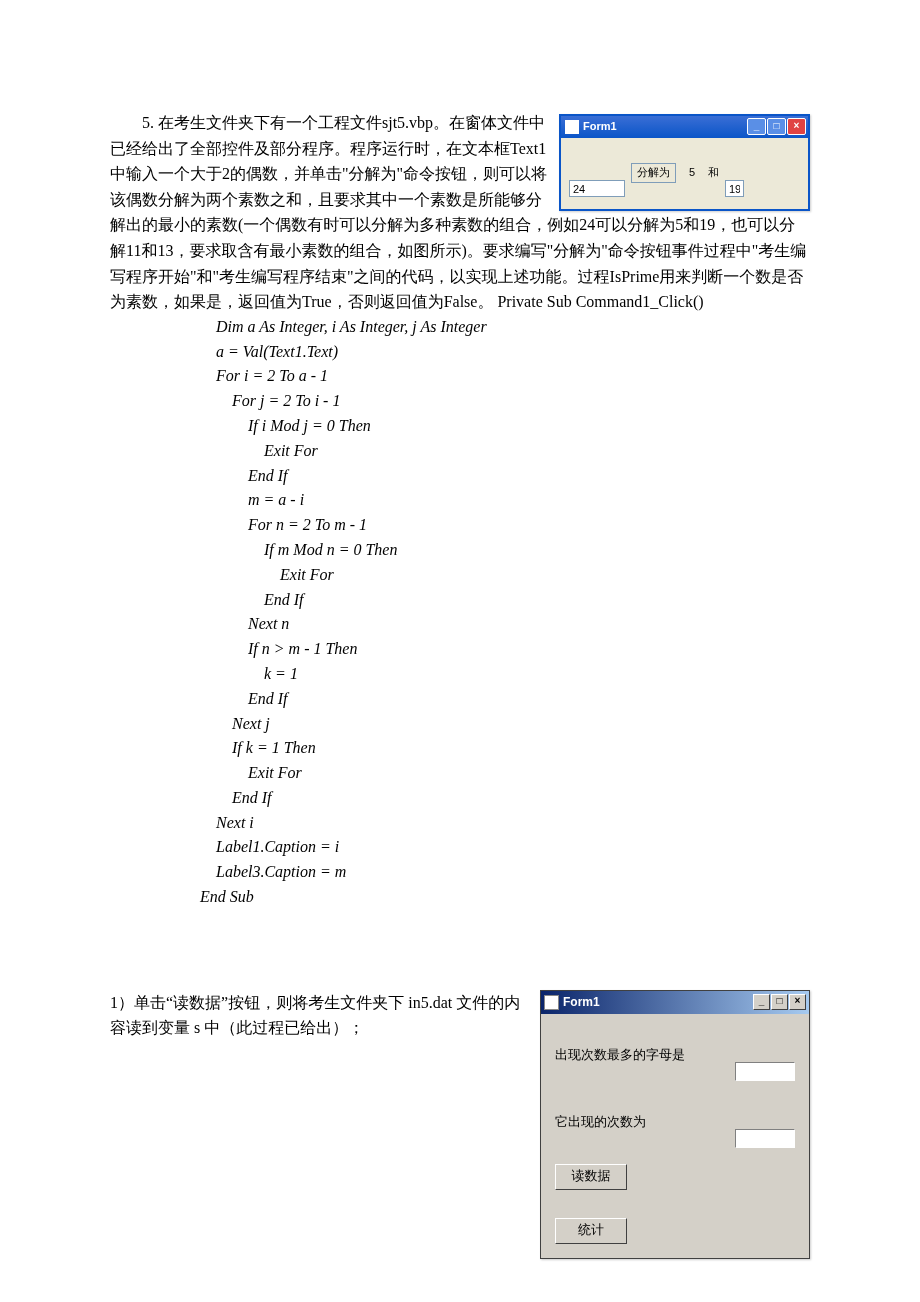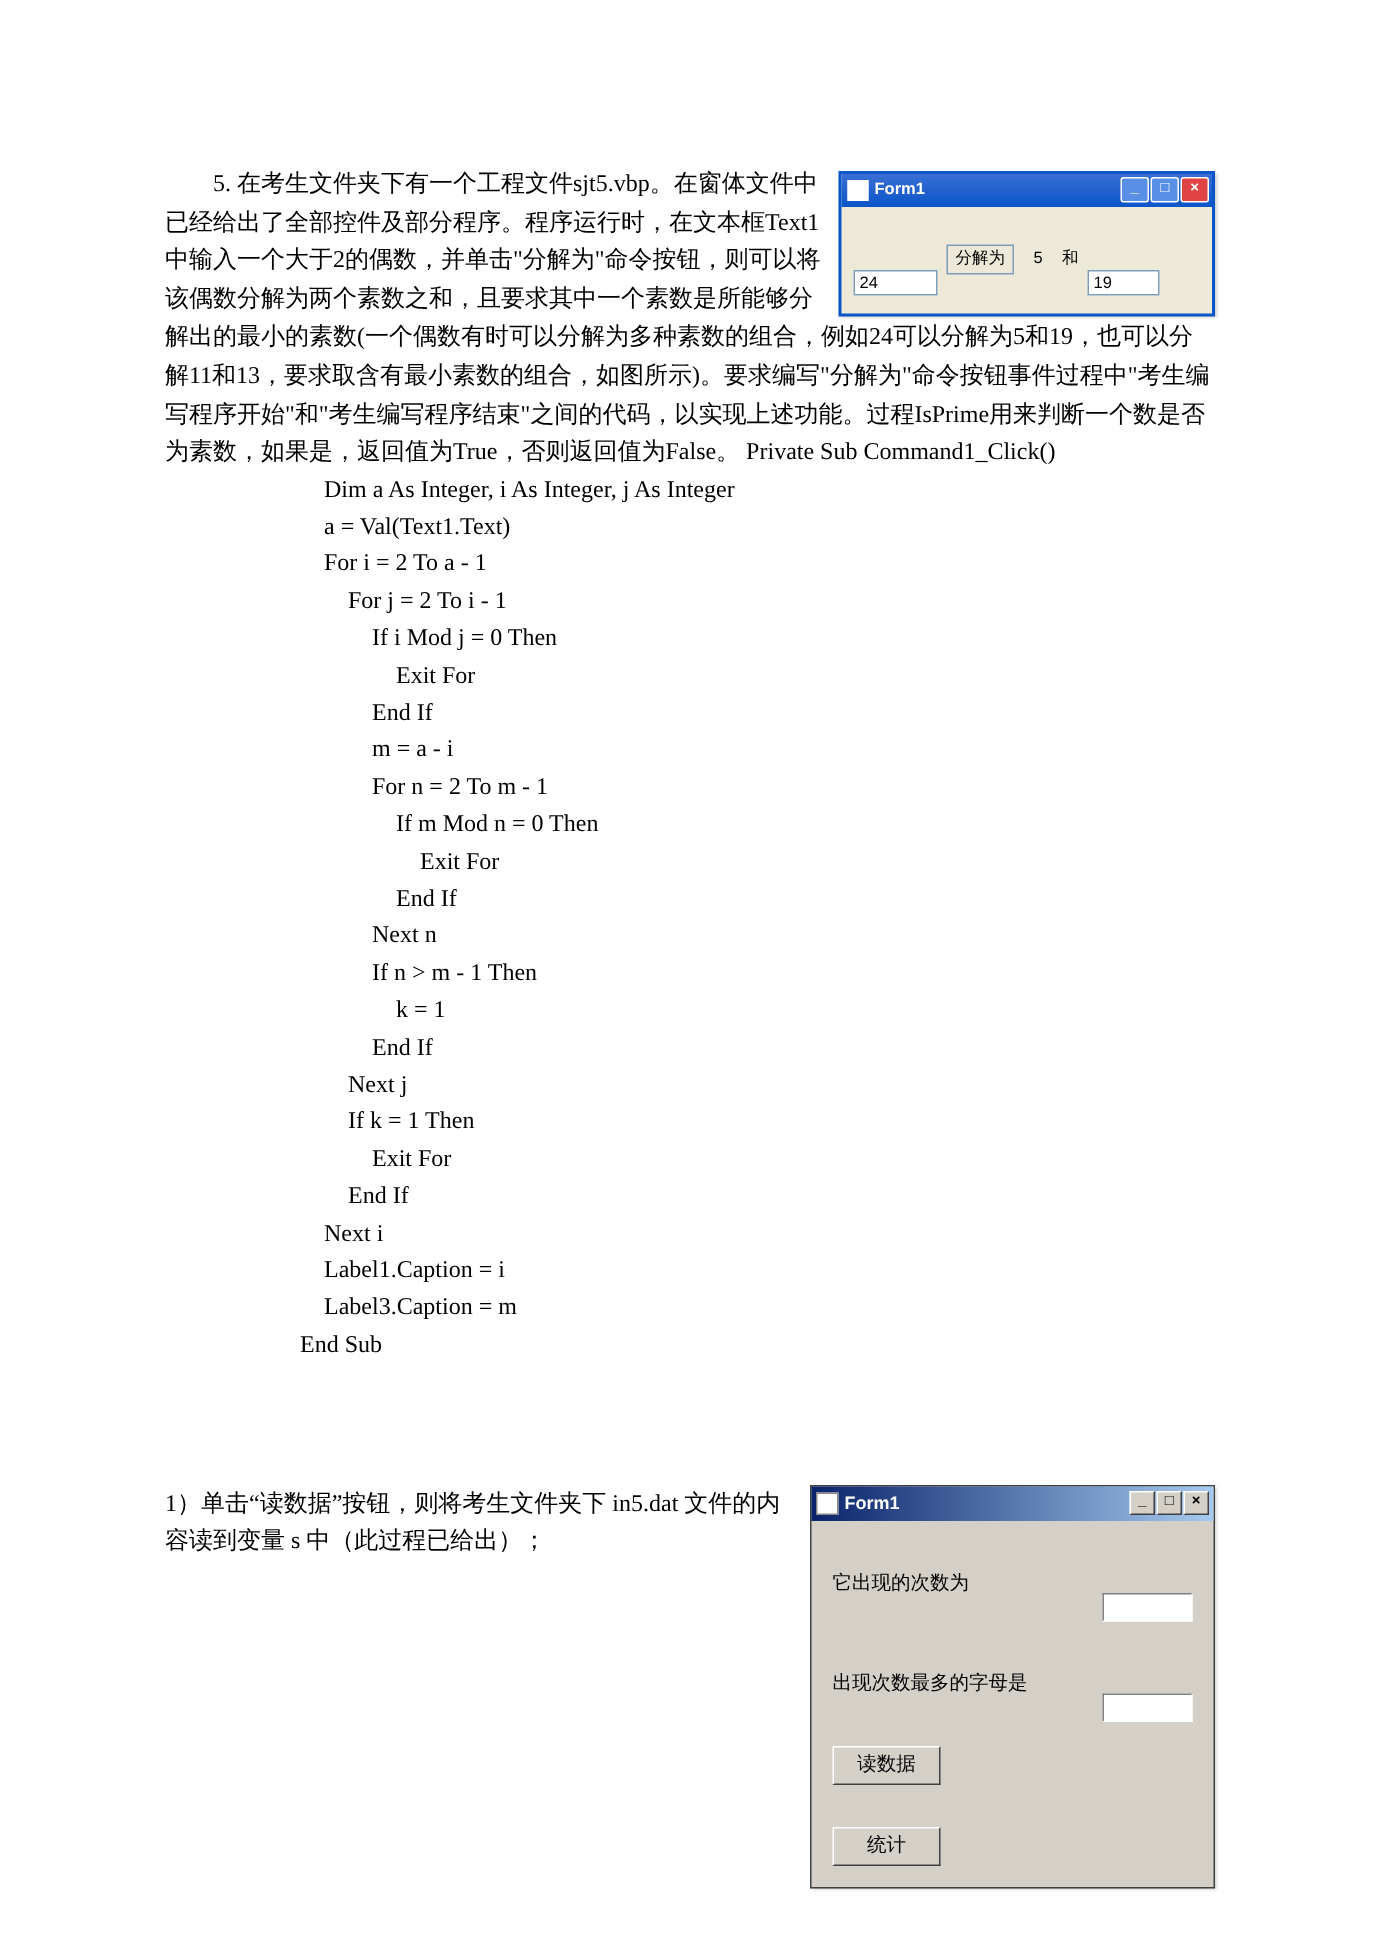--- a/index.html
+++ b/index.html
@@ -17,20 +17,21 @@
   }
   .indent {
     text-indent: 2em;
   }
   .code-block {
     font-family: "Times New Roman", serif;
     font-size: 16px;
     white-space: pre;
     line-height: 1.55;
     margin-left: 90px;
+    font-style: italic;
   }
 
   
   .form1a {
     float: right;
     width: 247px;
     border: 2px solid #0a55c8;
     background: #ece9d8;
     margin-left: 8px;
     margin-top: 4px;
@@ -199,21 +200,21 @@
         <div class="winbtn min">_</div>
         <div class="winbtn max">□</div>
         <div class="winbtn close">×</div>
       </div>
     </div>
     <div class="form1a-body">
       <input class="txt-in" style="width: 56px;" value="24">
       <div class="btn">分解为</div>
       <span style="width:20px;text-align:center;">5</span>
       <span>和</span>
-      <input class="txt-in" style="width: 48px;" value="19">
+      <input class="txt-in" style="width: 19px;" value="19">
     </div>
   </div>
 
   <p class="indent"><span>5. </span><span>在考生文件夹下有一个工程文件sjt5.vbp。在窗体文件中已经给出了全部控件及部分程序。程序运行时，在文本框Text1中输入一个大于2的偶数，并单击"分解为"命令按钮，则可以将该偶数分解为两个素数之和，且要求其中一个素数是所能够分解出的最小的素数(一个偶数有时可以分解为多种素数的组合，例如24可以分解为5和19，也可以分解11和13，要求取含有最小素数的组合，如图所示)。要求编写"分解为"命令按钮事件过程中"考生编写程序开始"和"考生编写程序结束"之间的代码，以实现上述功能。过程IsPrime用来判断一个数是否为素数，如果是，返回值为True，否则返回值为False。   Private Sub Command1_Click()</span></p>
 
   <div class="clear"></div>
 
   <div class="code-block">    Dim a As Integer, i As Integer, j As Integer
     a = Val(Text1.Text)
     For i = 2 To a - 1
@@ -249,25 +250,25 @@
       <span class="ticon"></span>
       <span class="ttext">Form1</span>
       <div class="winbtns winbtns-b">
         <div class="winbtn">_</div>
         <div class="winbtn">□</div>
         <div class="winbtn">×</div>
       </div>
     </div>
     <div class="form1b-body">
       <div class="form1b-row">
+        <span class="lbl">出现次数最多的字母是</span>
+        <input class="txt-in" style="">
+      </div>
+      <div class="form1b-row">
         <span class="lbl">它出现的次数为</span>
-        <input class="txt-in" style="">
-      </div>
-      <div class="form1b-row">
-        <span class="lbl">出现次数最多的字母是</span>
         <input class="txt-in" style="">
       </div>
       <div class="form1b-btns">
         <div class="btn-b">读数据</div>
         <div class="btn-b">统计</div>
       </div>
     </div>
   </div>
 
   <p> 1）单击“读数据”按钮，则将考生文件夹下 in5.dat 文件的内容读到变量 s 中（此过程已给出）；</p>

